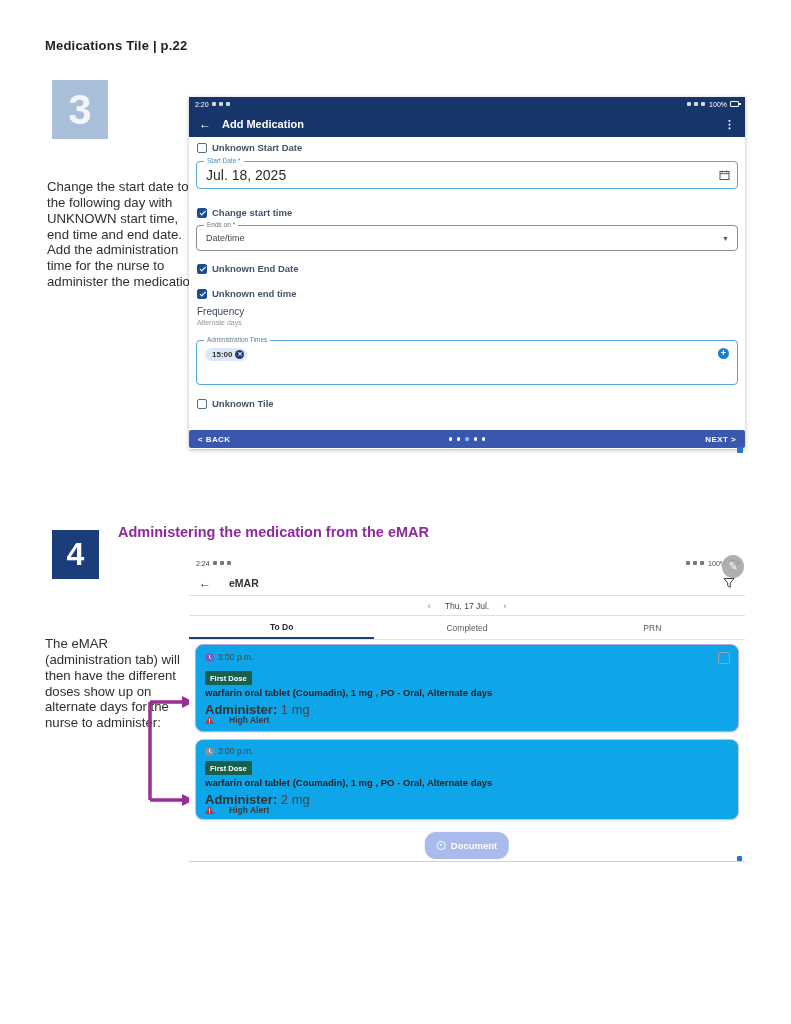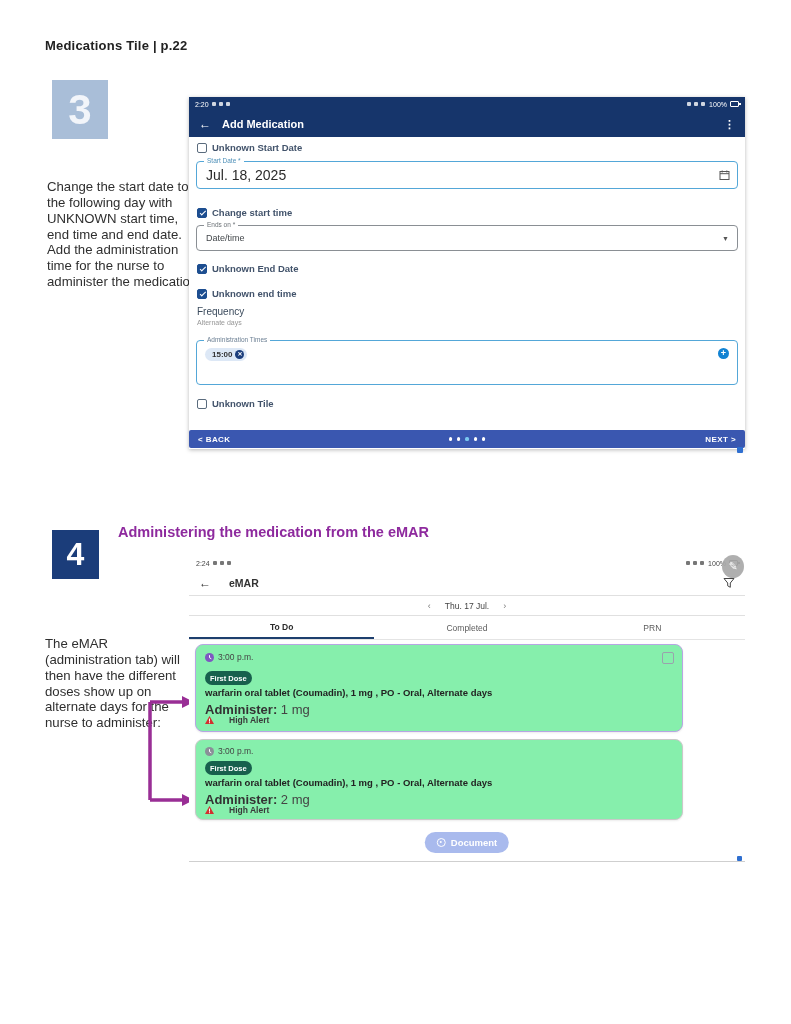--- a/index.html
+++ b/index.html
@@ -68,33 +68,33 @@
       font-size:7px;color:#444;}
   .appbar2{left:0;top:16px;width:556px;height:24px;display:flex;align-items:center;padding:0 10px;box-sizing:border-box;color:#333;}
   .emar-title{font-size:10.5px;font-weight:600;margin-left:18px;color:#333;}
   .divider{left:0;width:556px;height:1px;background:#e0e0e0;}
   .datenav{left:0;top:42px;width:556px;height:18px;display:flex;align-items:center;justify-content:center;gap:14px;
       font-size:8.5px;color:#444;}
   .datechev{color:#777;font-size:9px;}
   .tabs{left:0;top:61px;width:556px;height:24px;display:flex;border-bottom:1px solid #e4e4e4;box-sizing:border-box;}
   .tab{flex:1;display:flex;align-items:center;justify-content:center;font-size:8.5px;color:#5c5c5c;box-sizing:border-box;}
   .tab.active{color:#2c2c2c;font-weight:600;border-bottom:2.5px solid #1d3f6e;}
-  .medcard{left:6px;width:488px;background:#86efac;border-radius:8px;box-sizing:border-box;box-shadow:0 1px 2px rgba(0,0,0,.08);}
+  .medcard{left:6px;width:544px;background:#0ea5e9;border-radius:8px;box-sizing:border-box;box-shadow:0 1px 2px rgba(0,0,0,.08);}
   .card1{top:89px;height:88px;border:1.2px solid #b7a6e3;}
   .card2{top:184px;height:81px;border:1.2px solid #c9c9c9;}
   .crow{position:absolute;left:9px;display:flex;align-items:center;gap:4px;}
   .ctime{font-size:8.5px;color:#444;}
   .cardcb{position:absolute;right:8px;top:7px;width:12px;height:12px;border:1.4px solid #9aa2ad;border-radius:2px;box-sizing:border-box;}
   .badge{position:absolute;left:9px;display:inline-block;background:#17604d;color:#fff;font-size:7.5px;font-weight:700;
-      padding:2.5px 5px;border-radius:7px;}
+      padding:2.5px 5px;border-radius:1px;}
   .medline{position:absolute;left:9px;font-size:9.5px;font-weight:700;color:#222;}
   .adminline{position:absolute;left:9px;font-size:13px;color:#444;}
   .adminline b{color:#333;}
   .alertline{position:absolute;left:9px;display:flex;align-items:center;gap:15px;font-size:8.5px;font-weight:600;color:#3a3a3a;}
-  .docbtn{left:50%;transform:translateX(-50%);top:277px;height:21px;padding:0 12px;background:#a9baed;border:none;border-radius:11px;
+  .docbtn{left:50%;transform:translateX(-50%);top:277px;height:27px;padding:0 12px;background:#a9baed;border:none;border-radius:11px;
       display:flex;align-items:center;gap:5px;color:#fff;font-size:9.5px;font-weight:700;font-family:inherit;text-align:center;}
   .docicon{width:9px;height:9px;border:1.6px solid #fff;border-radius:50%;box-sizing:border-box;position:relative;}
   .docicon::after{content:"";position:absolute;left:1.6px;top:1.6px;width:2.6px;height:2.6px;background:#fff;border-radius:50%;}
   .pencil-annot{left:533px;top:0px;width:22px;height:23px;border-radius:50%;background:#a9a9a9;color:#fff;display:flex;
       align-items:center;justify-content:center;font-size:11px;opacity:.92;}
   .funnel{margin-left:auto;}
   .bottomline{left:0;top:306px;width:556px;height:1px;background:#cfcfcf;}
   .bluedot{left:548px;top:301px;width:5px;height:5px;background:#2f6fd0;border-radius:1px;}
 </style>
 </head>

